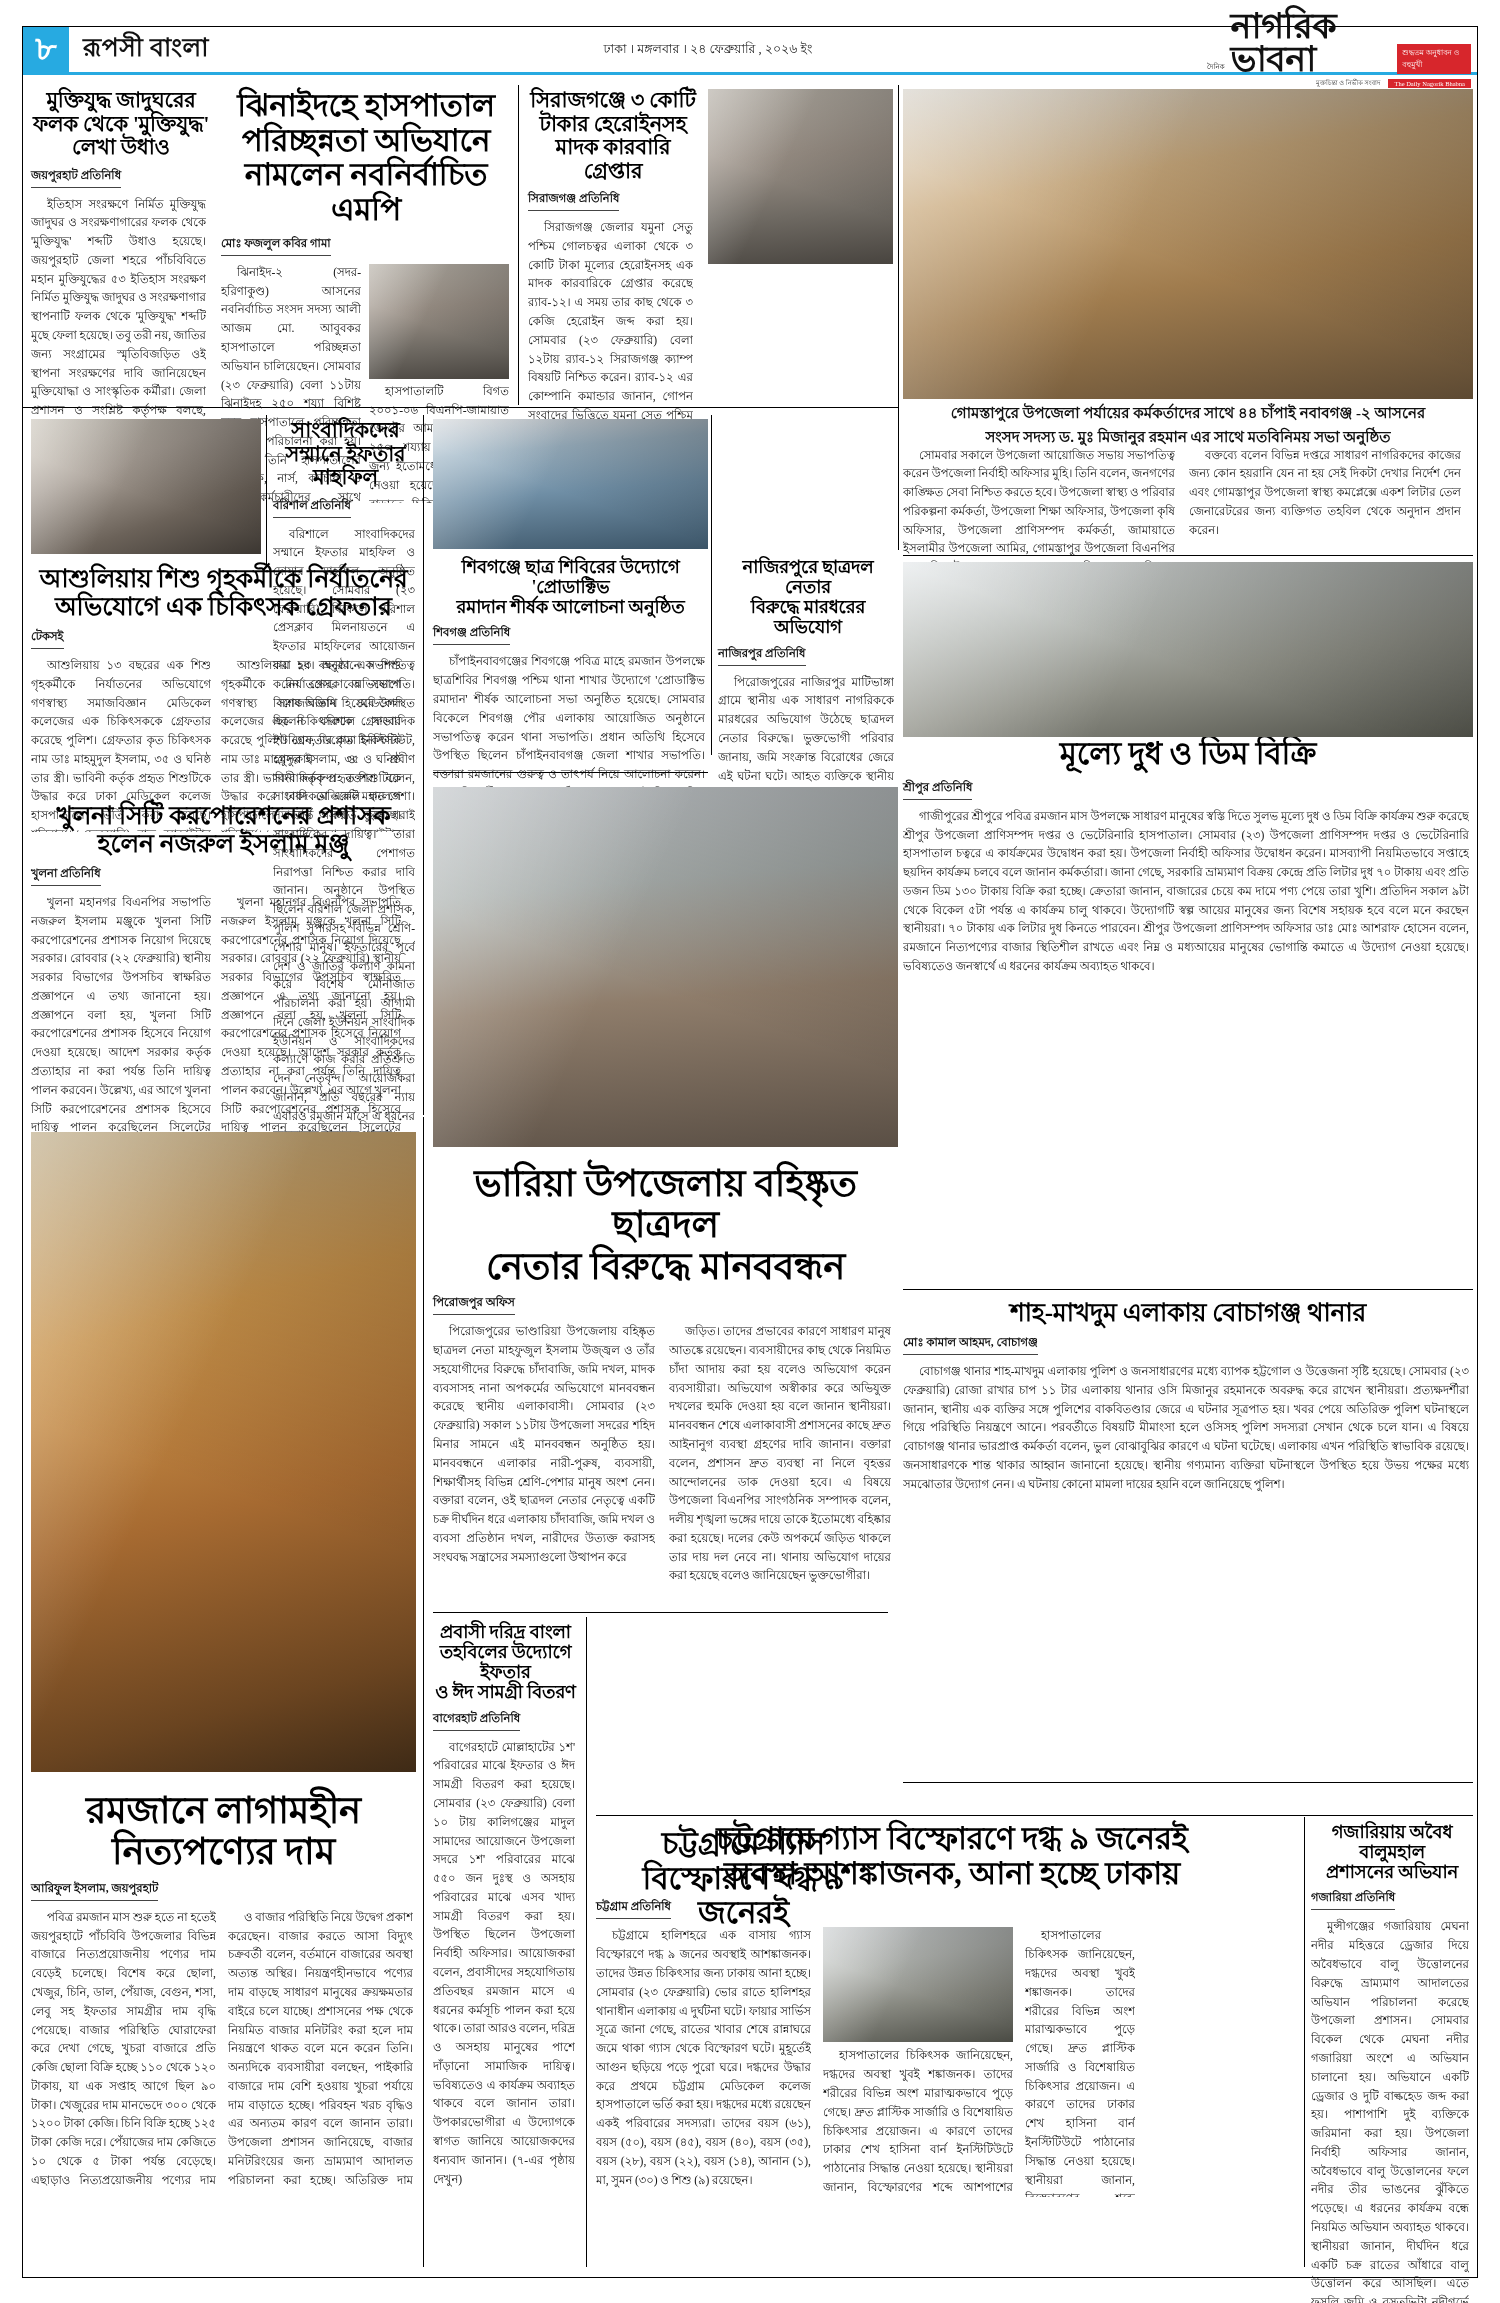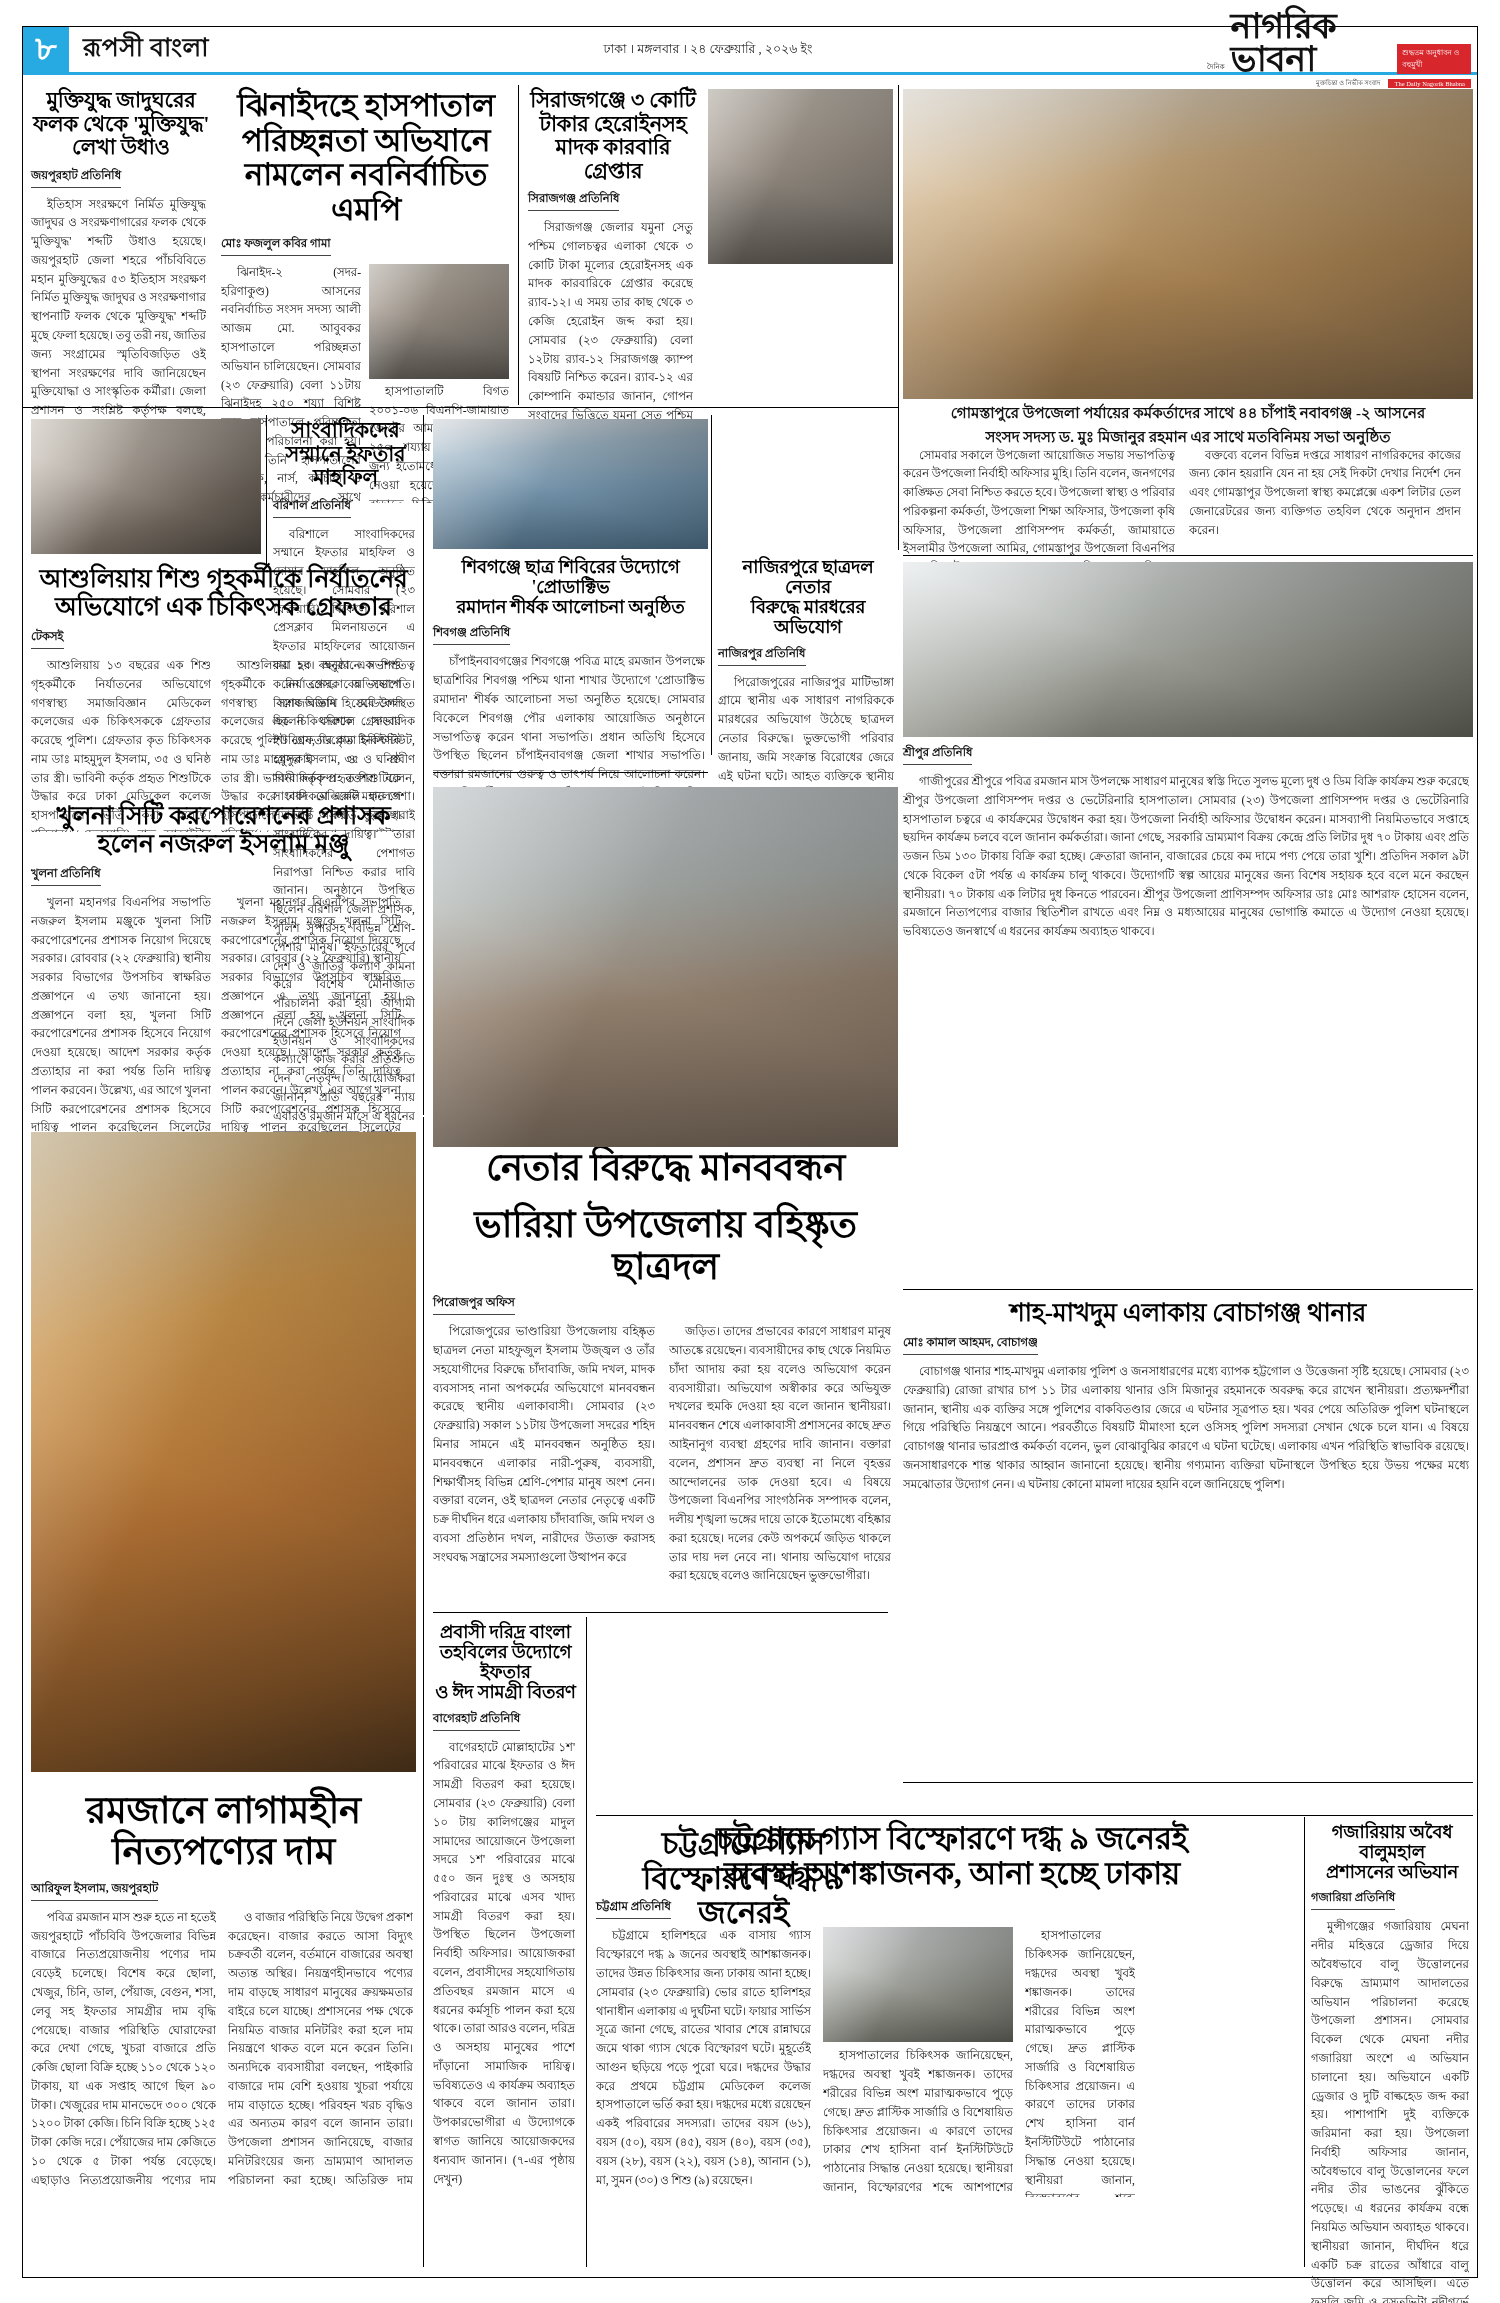--- a/index.html
+++ b/index.html
@@ -314,42 +314,43 @@
       <div class="byline">নাজিরপুর প্রতিনিধি</div>
       <div class="body-text" style="width:176px; height:180px; overflow:hidden;">
         <p>পিরোজপুরের নাজিরপুর মাটিভাঙ্গা গ্রামে স্থানীয় এক সাধারণ নাগরিককে মারধরের অভিযোগ উঠেছে ছাত্রদল নেতার বিরুদ্ধে। ভুক্তভোগী পরিবার জানায়, জমি সংক্রান্ত বিরোধের জেরে এই ঘটনা ঘটে। আহত ব্যক্তিকে স্থানীয় স্বাস্থ্য কমপ্লেক্সে ভর্তি করা হয়েছে। এ বিষয়ে থানায় অভিযোগ দায়ের করা হয়েছে বলে জানিয়েছেন ভুক্তভোগীর স্বজনরা। নাজিরপুর থানার ভারপ্রাপ্ত কর্মকর্তা জানান, অভিযোগ পাওয়া গেছে, তদন্ত চলছে। (৭-এর পৃষ্ঠায় দেখুন)</p>
       </div>
     </div>
 
     <div class="sep-v" style="left:688px; top:388px; height:340px;"></div>
 
     <div class="col" style="left:880px; top:535px; width:570px;">
       <div class="photo ph-milk" style="height:175px;"></div>
+      <div class="hl hl-lg">মূল্যে দুধ ও ডিম বিক্রি</div>
       <div class="byline">শ্রীপুর প্রতিনিধি</div>
       <div class="body-text" style="width:566px; height:180px; overflow:hidden; column-count:1;">
         <p>গাজীপুরের শ্রীপুরে পবিত্র রমজান মাস উপলক্ষে সাধারণ মানুষের স্বস্তি দিতে সুলভ মূল্যে দুধ ও ডিম বিক্রি কার্যক্রম শুরু করেছে শ্রীপুর উপজেলা প্রাণিসম্পদ দপ্তর ও ভেটেরিনারি হাসপাতাল। সোমবার (২৩) উপজেলা প্রাণিসম্পদ দপ্তর ও ভেটেরিনারি হাসপাতাল চত্বরে এ কার্যক্রমের উদ্বোধন করা হয়। উপজেলা নির্বাহী অফিসার উদ্বোধন করেন। মাসব্যাপী নিয়মিতভাবে সপ্তাহে ছয়দিন কার্যক্রম চলবে বলে জানান কর্মকর্তারা। জানা গেছে, সরকারি ভ্রাম্যমাণ বিক্রয় কেন্দ্রে প্রতি লিটার দুধ ৭০ টাকায় এবং প্রতি ডজন ডিম ১৩০ টাকায় বিক্রি করা হচ্ছে। ক্রেতারা জানান, বাজারের চেয়ে কম দামে পণ্য পেয়ে তারা খুশি। প্রতিদিন সকাল ৯টা থেকে বিকেল ৫টা পর্যন্ত এ কার্যক্রম চালু থাকবে। উদ্যোগটি স্বল্প আয়ের মানুষের জন্য বিশেষ সহায়ক হবে বলে মনে করছেন স্থানীয়রা। ৭০ টাকায় এক লিটার দুধ কিনতে পারবেন। শ্রীপুর উপজেলা প্রাণিসম্পদ অফিসার ডাঃ মোঃ আশরাফ হোসেন বলেন, রমজানে নিত্যপণ্যের বাজার স্থিতিশীল রাখতে এবং নিম্ন ও মধ্যআয়ের মানুষের ভোগান্তি কমাতে এ উদ্যোগ নেওয়া হয়েছে। ভবিষ্যতেও জনস্বার্থে এ ধরনের কার্যক্রম অব্যাহত থাকবে।</p>
       </div>
     </div>
 
     <div class="sep-h" style="left:880px; top:1262px; width:570px;"></div>
 
     <div class="col" style="left:880px; top:1272px; width:570px;">
       <div class="hl hl-md">শাহ-মাখদুম এলাকায় বোচাগঞ্জ থানার</div>
       <div class="byline">মোঃ কামাল আহমদ, বোচাগঞ্জ</div>
       <div class="body-text" style="width:566px; height:430px; overflow:hidden;">
         <p>বোচাগঞ্জ থানার শাহ-মাখদুম এলাকায় পুলিশ ও জনসাধারণের মধ্যে ব্যাপক হট্টগোল ও উত্তেজনা সৃষ্টি হয়েছে। সোমবার (২৩ ফেব্রুয়ারি) রোজা রাখার চাপ ১১ টার এলাকায় থানার ওসি মিজানুর রহমানকে অবরুদ্ধ করে রাখেন স্থানীয়রা। প্রত্যক্ষদর্শীরা জানান, স্থানীয় এক ব্যক্তির সঙ্গে পুলিশের বাকবিতণ্ডার জেরে এ ঘটনার সূত্রপাত হয়। খবর পেয়ে অতিরিক্ত পুলিশ ঘটনাস্থলে গিয়ে পরিস্থিতি নিয়ন্ত্রণে আনে। পরবর্তীতে বিষয়টি মীমাংসা হলে ওসিসহ পুলিশ সদস্যরা সেখান থেকে চলে যান। এ বিষয়ে বোচাগঞ্জ থানার ভারপ্রাপ্ত কর্মকর্তা বলেন, ভুল বোঝাবুঝির কারণে এ ঘটনা ঘটেছে। এলাকায় এখন পরিস্থিতি স্বাভাবিক রয়েছে। জনসাধারণকে শান্ত থাকার আহ্বান জানানো হয়েছে। স্থানীয় গণ্যমান্য ব্যক্তিরা ঘটনাস্থলে উপস্থিত হয়ে উভয় পক্ষের মধ্যে সমঝোতার উদ্যোগ নেন। এ ঘটনায় কোনো মামলা দায়ের হয়নি বলে জানিয়েছে পুলিশ।</p>
       </div>
     </div>
 
     <div class="sep-h" style="left:880px; top:1755px; width:570px;"></div>
 
     <div class="col" style="left:410px; top:760px; width:465px;">
       <div class="photo ph-banner" style="height:360px;"></div>
+      <div class="hl hl-xl" style="margin-top:16px;">ভারিয়া উপজেলায় বহিষ্কৃত ছাত্রদল</div>
       <div class="hl hl-xl">নেতার বিরুদ্ধে মানববন্ধন</div>
-      <div class="hl hl-xl" style="margin-top:16px;">ভারিয়া উপজেলায় বহিষ্কৃত ছাত্রদল</div>
       <div class="byline">পিরোজপুর অফিস</div>
       <div style="display:flex; gap:14px;">
         <div class="body-text" style="width:222px; height:330px; overflow:hidden;">
           <p>পিরোজপুরের ভাণ্ডারিয়া উপজেলায় বহিষ্কৃত ছাত্রদল নেতা মাহফুজুল ইসলাম উজ্জ্বল ও তাঁর সহযোগীদের বিরুদ্ধে চাঁদাবাজি, জমি দখল, মাদক ব্যবসাসহ নানা অপকর্মের অভিযোগে মানববন্ধন করেছে স্থানীয় এলাকাবাসী। সোমবার (২৩ ফেব্রুয়ারি) সকাল ১১টায় উপজেলা সদরের শহিদ মিনার সামনে এই মানববন্ধন অনুষ্ঠিত হয়। মানববন্ধনে এলাকার নারী-পুরুষ, ব্যবসায়ী, শিক্ষার্থীসহ বিভিন্ন শ্রেণি-পেশার মানুষ অংশ নেন। বক্তারা বলেন, ওই ছাত্রদল নেতার নেতৃত্বে একটি চক্র দীর্ঘদিন ধরে এলাকায় চাঁদাবাজি, জমি দখল ও ব্যবসা প্রতিষ্ঠান দখল, নারীদের উত্যক্ত করাসহ সংঘবদ্ধ সন্ত্রাসের সমস্যাগুলো উত্থাপন করে</p>
         </div>
         <div class="body-text" style="width:222px; height:330px; overflow:hidden;">
           <p>জড়িত। তাদের প্রভাবের কারণে সাধারণ মানুষ আতঙ্কে রয়েছেন। ব্যবসায়ীদের কাছ থেকে নিয়মিত চাঁদা আদায় করা হয় বলেও অভিযোগ করেন ব্যবসায়ীরা। অভিযোগ অস্বীকার করে অভিযুক্ত দখলের হুমকি দেওয়া হয় বলে জানান স্থানীয়রা। মানববন্ধন শেষে এলাকাবাসী প্রশাসনের কাছে দ্রুত আইনানুগ ব্যবস্থা গ্রহণের দাবি জানান। বক্তারা বলেন, প্রশাসন দ্রুত ব্যবস্থা না নিলে বৃহত্তর আন্দোলনের ডাক দেওয়া হবে। এ বিষয়ে উপজেলা বিএনপির সাংগঠনিক সম্পাদক বলেন, দলীয় শৃঙ্খলা ভঙ্গের দায়ে তাকে ইতোমধ্যে বহিষ্কার করা হয়েছে। দলের কেউ অপকর্মে জড়িত থাকলে তার দায় দল নেবে না। থানায় অভিযোগ দায়ের করা হয়েছে বলেও জানিয়েছেন ভুক্তভোগীরা।</p>
         </div>
       </div>
     </div>

